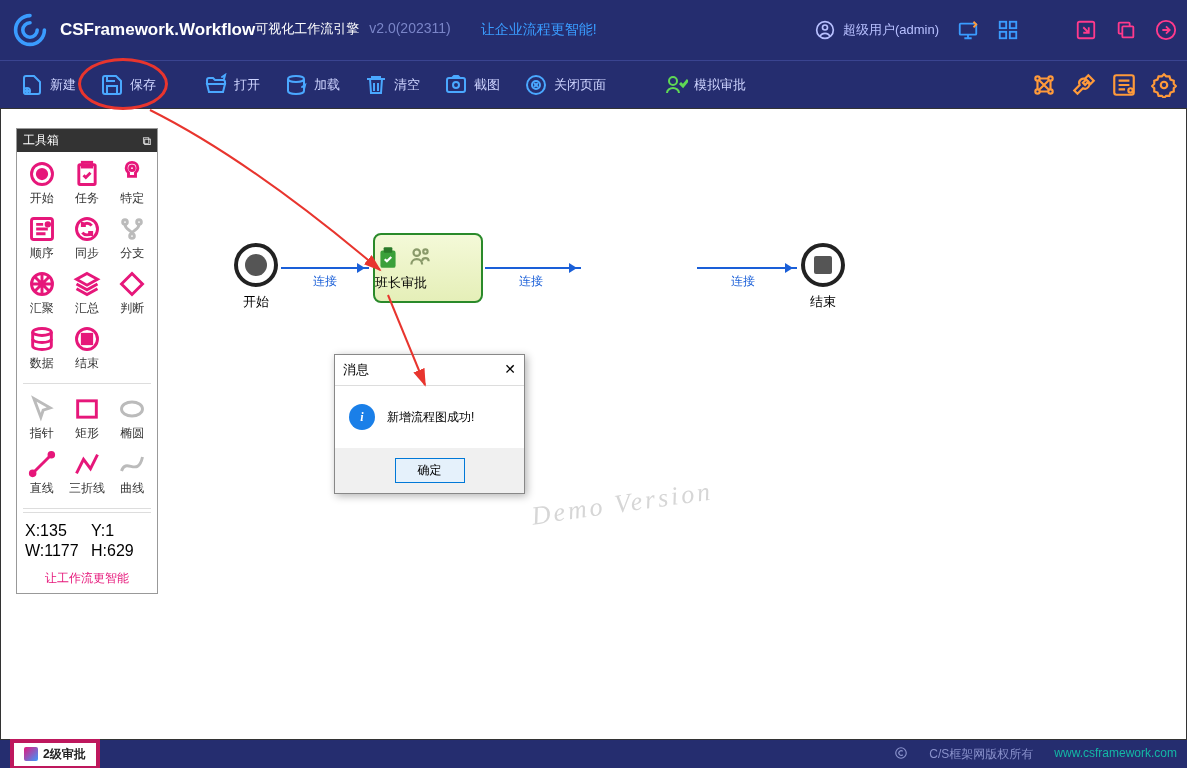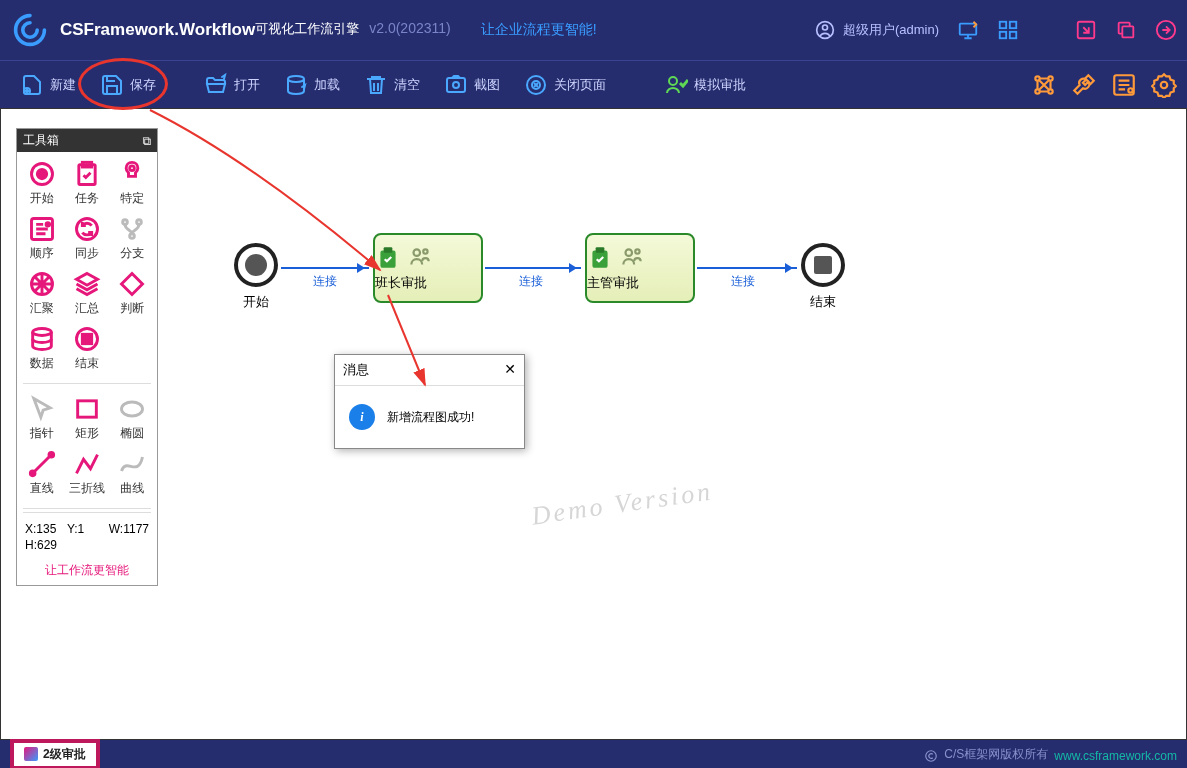--- a/index.html
+++ b/index.html
@@ -28,21 +28,21 @@
 .canvas{position:absolute;left:0;top:108px;right:0;bottom:28px;background:#fff;border:1px solid #333}
 .toolbox{position:absolute;left:16px;top:128px;width:142px;background:#fff;border:1px solid #999;z-index:30;font-size:12px}
 .toolbox-hdr{background:#333;color:#fff;padding:3px 6px;display:flex;justify-content:space-between;align-items:center;font-size:12px}
 .toolgrid{display:grid;grid-template-columns:repeat(3,1fr);padding:6px 4px;gap:4px}
 .tool{display:flex;flex-direction:column;align-items:center;gap:2px;cursor:pointer;padding:2px}
 .tool .ic{width:28px;height:28px;display:flex;align-items:center;justify-content:center}
 .tool .ic svg{stroke:#e6177a;fill:none;stroke-width:2.5}
 .tool.muted .ic svg{stroke:#bbb}
 .tool .lbl{font-size:12px;color:#333}
 .toolbox hr{border:none;border-top:1px solid #ddd;margin:3px 6px}
-.coords{padding:6px 8px;font-size:12px;display:grid;grid-template-columns:1fr 1fr 1fr;gap:2px 8px}
+.coords{padding:6px 8px;font-size:16px;display:grid;grid-template-columns:1fr 1fr;gap:2px 8px}
 .tbfooter{text-align:center;color:#e6177a;font-size:12px;padding:4px 0 6px}
 .node{position:absolute;display:flex;flex-direction:column;align-items:center;gap:6px}
 .node-circle{width:44px;height:44px;border:4px solid #222;border-radius:50%;display:flex;align-items:center;justify-content:center;background:#fff}
 .node-circle .inner{width:22px;height:22px;background:#555;border-radius:50%}
 .node-circle .inner.sq{border-radius:2px;width:18px;height:18px}
 .node-lbl{font-size:13px}
 .task{position:absolute;width:110px;height:70px;border:2px solid #2a8a2a;border-radius:8px;background:linear-gradient(#f4f9d8,#e5efb8);display:flex;flex-direction:column;align-items:flex-start;justify-content:center;gap:4px}
 .task-icons{display:flex;gap:6px;align-items:center}
 .task-icons svg{width:26px;height:26px}
 .task-lbl{font-size:13px}
@@ -54,21 +54,21 @@
 .dlg-title{display:flex;justify-content:space-between;padding:6px 8px;font-size:13px;background:#fff;border-bottom:1px solid #ddd}
 .dlg-close{cursor:pointer;font-size:14px}
 .dlg-body{display:flex;align-items:center;gap:12px;padding:18px 14px;background:#fff;font-size:12px}
 .dlg-info{width:26px;height:26px;border-radius:50%;background:#1a7fe8;color:#fff;display:flex;align-items:center;justify-content:center;font-weight:bold;font-style:italic;font-family:serif}
 .dlg-btns{padding:10px;text-align:center;background:#f0f0f0}
 .dlg-btn{padding:3px 22px;border:1px solid #0078d7;background:#e5f1fb;font-size:12px;cursor:pointer}
 .arrow{position:absolute;pointer-events:none;z-index:45}
 .statusbar{position:absolute;bottom:0;left:0;right:0;height:28px;background:#252d6f;display:flex;align-items:center;padding:0 10px;color:#8a92cc;font-size:12px}
 .tab{background:#fff;color:#222;padding:3px 10px;font-size:12px;font-weight:bold;display:flex;align-items:center;gap:5px;border:4px solid #be185d}
 .tab-ic{width:14px;height:14px;background:linear-gradient(135deg,#e6177a,#3a9cff);border-radius:2px}
-.status-right{margin-left:auto;display:flex;align-items:flex-end;gap:6px}
+.status-right{margin-left:auto;display:flex;align-items:flex-start;gap:21px}
 .status-link{color:#14b8a6}
 </style>
 </head>
 <body>
 
 <div class="header">
   <div class="logo">
     <svg viewBox="0 0 40 40">
         <path d="M20 4 A16 16 0 1 0 36 20" stroke="#3a9cff" stroke-width="4" fill="none" stroke-linecap="round"></path>
         <path d="M20 12 A8 8 0 1 0 28 20" stroke="#3a9cff" stroke-width="4" fill="none" stroke-linecap="round"></path>
@@ -237,36 +237,20 @@
       <svg viewBox="0 0 24 24" stroke="#8a9a6a" fill="none" stroke-width="2">
           <circle cx="9" cy="8" r="3"></circle>
           <path d="M4 19c0-3 2-5 5-5s5 2 5 5"></path>
           <circle cx="17" cy="7" r="2"></circle>
           <path d="M14 16c0-2 1-3 3-3s3 1 3 3"></path>
         </svg>
     </div>
     <div class="task-lbl">班长审批</div>
   </div>
 
-  <div class="task" style="left:584px;top:124px">
-    <div class="task-icons">
-      <svg viewBox="0 0 24 24">
-          <rect x="5" y="6" width="14" height="16" rx="2" fill="#3aa03a"></rect>
-          <rect x="8" y="3" width="8" height="5" rx="1" fill="#2a7a2a"></rect>
-          <path d="M9 14l2 2 4-4" stroke="#fff" stroke-width="2" fill="none"></path>
-        </svg>
-      <svg viewBox="0 0 24 24" stroke="#8a9a6a" fill="none" stroke-width="2">
-          <circle cx="9" cy="8" r="3"></circle>
-          <path d="M4 19c0-3 2-5 5-5s5 2 5 5"></path>
-          <circle cx="17" cy="7" r="2"></circle>
-          <path d="M14 16c0-2 1-3 3-3s3 1 3 3"></path>
-        </svg>
-    </div>
-    <div class="task-lbl">主管审批</div>
-  </div>
 
   <div class="node" style="left:800px;top:134px">
     <div class="node-circle">
         <div class="inner sq"></div>
       </div>
     <div class="node-lbl">结束</div>
   </div>
 
   <div class="conn" style="left:280px;top:158px;width:88px"></div>
   <div class="conn-lbl" style="left:312px;top:164px">连接</div>
@@ -472,20 +456,23 @@
 
 <div class="dialog">
   <div class="dlg-title">
     <span>消息</span>
     <span class="dlg-close">✕</span>
   </div>
   <div class="dlg-body">
     <div class="dlg-info">i</div>
     <span>新增流程图成功!</span>
   </div>
+  <div class="dlg-btns">
+    <button class="dlg-btn">确定</button>
+  </div>
 </div>
 
 <div class="statusbar">
   <div class="tab">
     <div class="tab-ic"></div>
     <span>2级审批</span>
   </div>
   <div class="status-right">
     <svg width="14" height="14" viewBox="0 0 24 24" stroke="#8a92cc" fill="none" stroke-width="2">
         <circle cx="12" cy="12" r="9"></circle>

